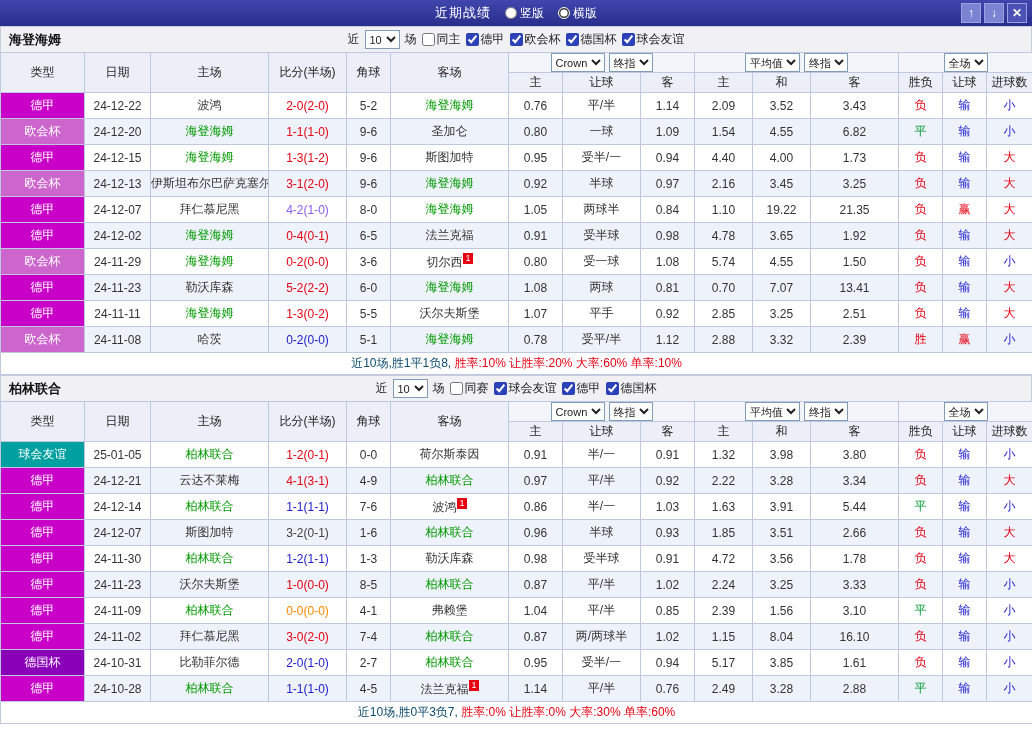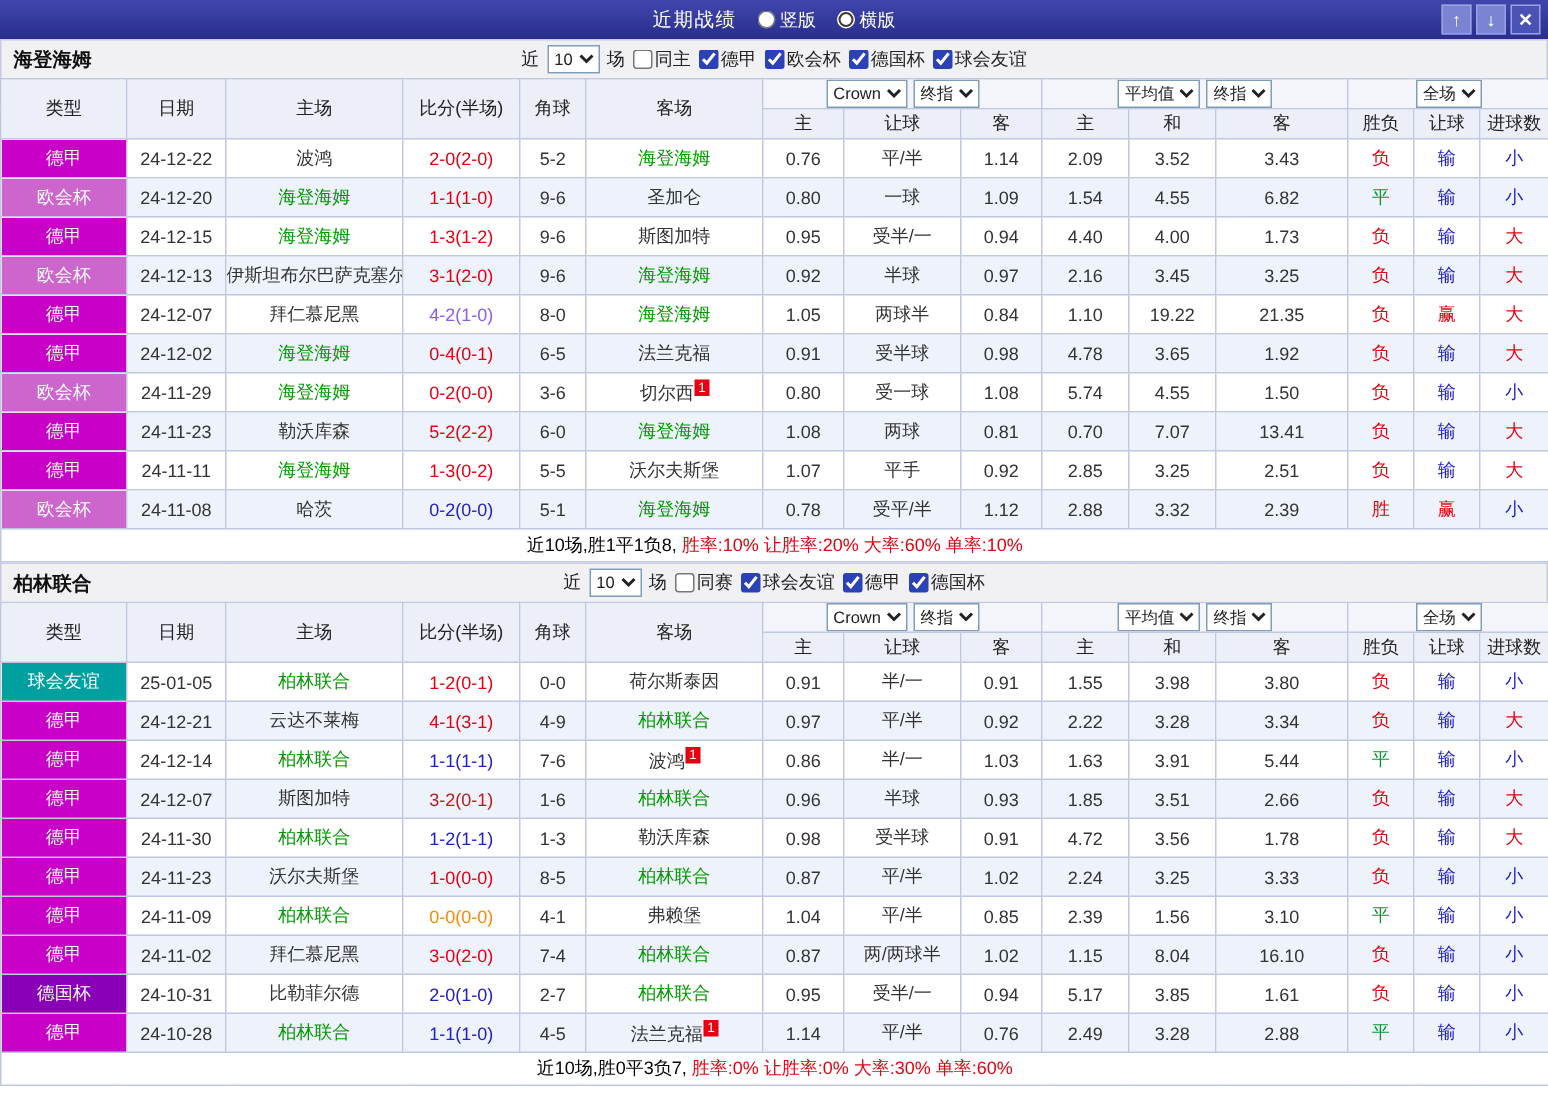--- a/index.html
+++ b/index.html
@@ -47,21 +47,21 @@
   thead th.sel-th { background:#f4f5fb; }
   .sel-th .sel { margin:0 2px; }
   tbody td { height:26px; background:#fff; }
   tbody tr.alt td { background:#eef2fa; }
   .type-cell { color:#fff; }
   .badge {
     display:inline-block; background:#e60012; color:#fff;
     font-size:9px; line-height:1; padding:1px 2px; margin-left:1px; vertical-align:super;
   }
   tfoot td { height:22px; background:#fff; }
-  .sum-b { color:#000000;margin-top:24px; }
+  .sum-b { color:#0c4a6e;margin-top:24px; }
   .sum-r { color:#e60012; }
 </style>
 </head>
 <body>
 
 <div class="topbar">
   <div class="topbar-center">
     <span class="topbar-title">近期战绩</span>
     <label class="radio-label">
       <input type="radio" name="layout" style="">
@@ -401,21 +401,21 @@
           <tr>
             <td class="type-cell" style="background: rgb(0, 160, 160);">球会友谊</td>
             <td>25-01-05</td>
             <td><span style="color: rgb(0, 153, 0);">柏林联合</span></td>
             <td style="color: rgb(230, 0, 18);">1-2(0-1)</td>
             <td>0-0</td>
             <td><span>荷尔斯泰因</span></td>
             <td>0.91</td>
             <td>半/一</td>
             <td>0.91</td>
-            <td>1.55</td>
+            <td>1.32</td>
             <td>3.98</td>
             <td>3.80</td>
             <td style="color: rgb(230, 0, 18);">负</td>
             <td style="color: rgb(32, 32, 204);">输</td>
             <td style="color: rgb(32, 32, 204);">小</td>
           </tr>
           <tr class="alt">
             <td class="type-cell" style="background: rgb(200, 0, 200);">德甲</td>
             <td>24-12-21</td>
             <td><span>云达不莱梅</span></td>
@@ -446,21 +446,21 @@
             <td>3.91</td>
             <td>5.44</td>
             <td style="color: rgb(0, 153, 51);">平</td>
             <td style="color: rgb(32, 32, 204);">输</td>
             <td style="color: rgb(32, 32, 204);">小</td>
           </tr>
           <tr class="alt">
             <td class="type-cell" style="background: rgb(200, 0, 200);">德甲</td>
             <td>24-12-07</td>
             <td><span>斯图加特</span></td>
-            <td style="color: #b91c1c;">3-2(0-1)</td>
+            <td style="color: #404040;">3-2(0-1)</td>
             <td>1-6</td>
             <td><span style="color: rgb(0, 153, 0);">柏林联合</span></td>
             <td>0.96</td>
             <td>半球</td>
             <td>0.93</td>
             <td>1.85</td>
             <td>3.51</td>
             <td>2.66</td>
             <td style="color: rgb(230, 0, 18);">负</td>
             <td style="color: rgb(32, 32, 204);">输</td>

